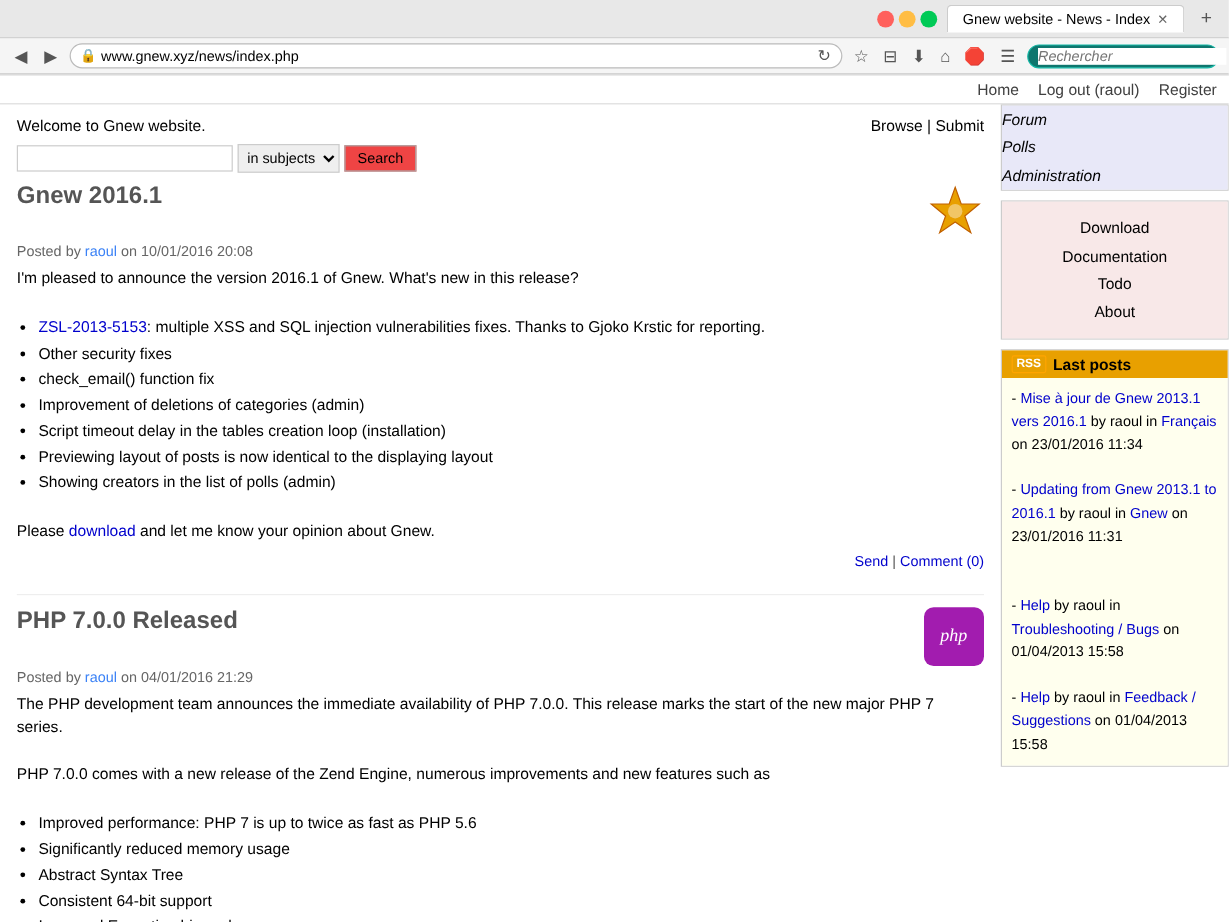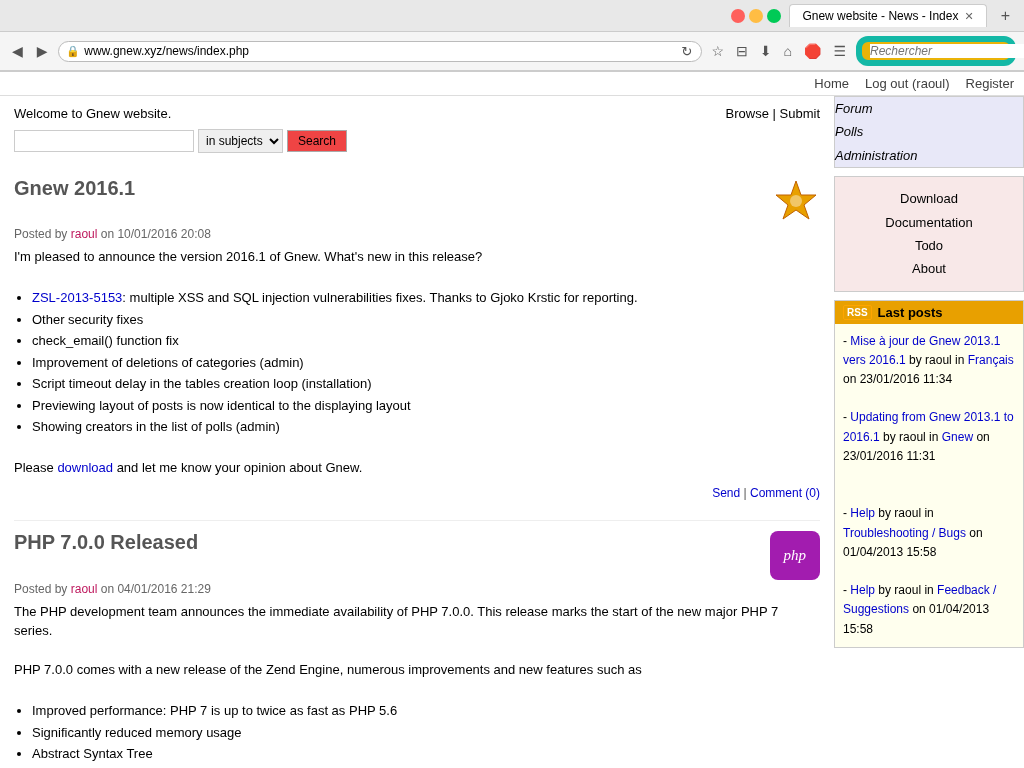--- a/index.html
+++ b/index.html
@@ -16,21 +16,21 @@
     .btn-min { background: #ffbd44; }
     .btn-max { background: #00ca56; }
     .btn-close { background: #ff605c; }
 
     .browser-toolbar { padding: 4px 8px; display: flex; align-items: center; gap: 6px; background: #f5f5f5; border-bottom: 1px solid #ccc; }
     .nav-btn { background: none; border: none; cursor: pointer; font-size: 14px; color: #555; padding: 2px 4px; }
     .url-bar { flex: 1; display: flex; align-items: center; background: #fff; border: 1px solid #bbb; border-radius: 12px; padding: 2px 8px; gap: 4px; }
     .url-icon { font-size: 11px; color: #888; }
     .url-input { border: none; outline: none; font-size: 12px; flex: 1; }
     .refresh-btn { background: none; border: none; cursor: pointer; color: #555; }
-    .search-bar { display: flex; align-items: flex-end; background: #eab308; border: 6px solid #14b8a6; border-radius: 12px; padding: 2px 8px; gap: 4px; width: 160px; }
+    .search-bar { display: flex; align-items: flex-end; background: #0f766e; border: 1px solid #14b8a6; border-radius: 12px; padding: 2px 8px; gap: 4px; width: 160px; }
     .search-input { border: none; outline: none; font-size: 12px; flex: 1; color: #999; font-style: italic; }
     .toolbar-icons { display: flex; gap: 4px; }
     .toolbar-icon { background: none; border: none; cursor: pointer; color: #555; font-size: 14px; padding: 2px 4px; }
 
     
     .page-wrapper { max-width: 1024px; margin: 0 auto; }
 
     
     .top-nav { background: #fff; border-bottom: 1px solid #ddd; padding: 4px 10px; display: flex; justify-content: flex-end; align-items: center; gap: 16px; }
     .top-nav a { color: #404040; text-decoration: none; font-size: 13px; }
@@ -44,31 +44,31 @@
     
     .sidebar { width: 190px; min-width: 190px; padding: 0; }
 
     
     .welcome-bar { display: flex; justify-content: space-between; align-items: center; margin-bottom: 8px; }
     .welcome-text { font-size: 13px; }
     .browse-submit { font-size: 13px; }
     .browse-submit a { color: #000; text-decoration: none; }
 
     
-    .search-form { display: flex; align-items: center; gap: 4px; margin-bottom: 24px; }
+    .search-form { display: flex; align-items: center; gap: 4px; margin-bottom: 8px; }
     .search-text-input { width: 180px; border: 1px solid #ccc; padding: 3px 5px; font-size: 12px; }
     .search-select { border: 1px solid #ccc; padding: 3px; font-size: 12px; }
     .search-button { background: #ef4444; border: 1px solid #aaa; padding: 3px 10px; cursor: pointer; font-size: 12px; }
 
     
     .news-article { margin-bottom: 20px; }
     .news-title { font-size: 20px; font-weight: bold; color: #444; margin-bottom: 2px; display: flex; justify-content: space-between; align-items: flex-start; }
     .news-title-text { font-size: 20px; font-weight: bold; color: #555; }
     .news-meta { font-size: 12px; color: #666; margin-bottom: 6px; }
-    .news-meta a { color: #be185d; text-decoration: none; }
+    .news-meta a { color: #3b82f6; text-decoration: none; }
     .news-body { font-size: 13px; line-height: 1.5; }
     .news-body a { color: #00c; text-decoration: none; }
     .news-body ul { margin-left: 18px; }
     .news-body ul li { margin: 2px 0; }
     .news-footer { margin-top: 8px; font-size: 12px; text-align: right; color: #555; }
     .news-footer a { color: #00c; text-decoration: none; }
 
     
     .sidebar-box { border: 1px solid #ccc; margin-bottom: 8px; }
     .sidebar-box-content { background: #e8e8f8; text-align: left; font-style: italic; }

